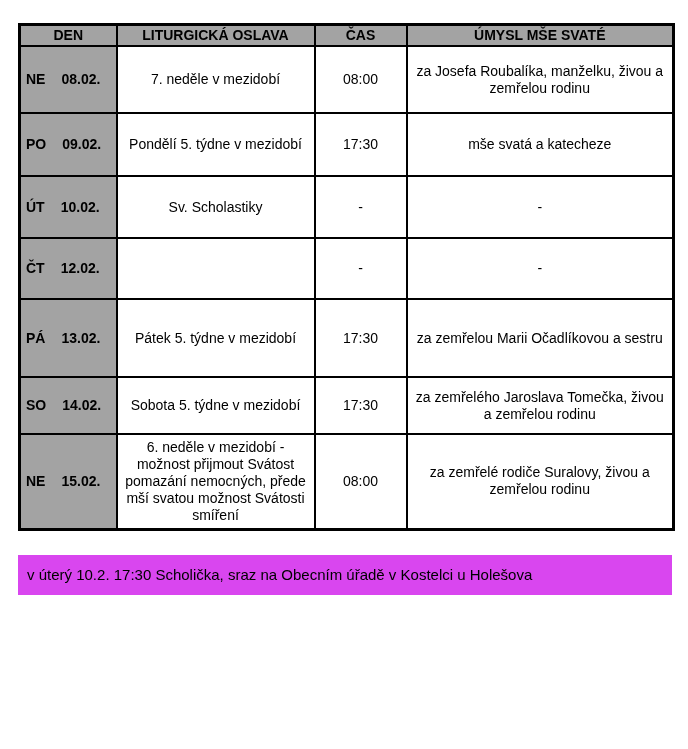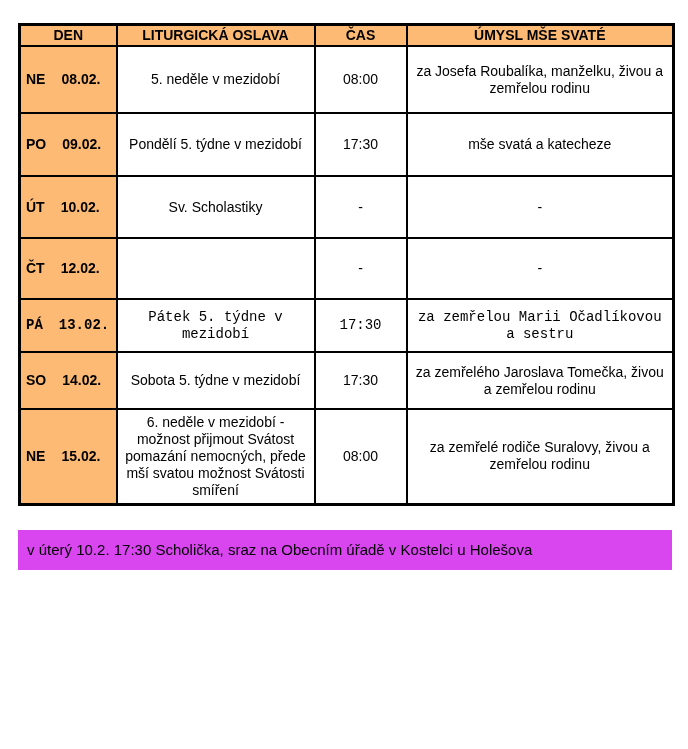--- a/index.html
+++ b/index.html
@@ -28,21 +28,21 @@
     font-size: 14px;
     line-height: 17px;
     vertical-align: middle;
     overflow: hidden;
   }
   .col-day   { width: 97px;  }
   .col-cel   { width: 198px; }
   .col-time  { width: 92px;  }
   .col-int   { width: 267px; }
 
-  .shade { background: #fdba74; }
+  .shade { background: #a3a3a3; }
 
   thead th {
     font-weight: bold;
     text-align: center;
     height: 21px;
     padding: 1px 2px;
   }
   td.day-cell {
     font-weight: bold;
     text-align: left;
@@ -55,21 +55,21 @@
     padding: 2px 7px;
   }
   td.time-cell { text-align: center; padding: 2px 0; }
   td.int-cell  { text-align: center; padding: 2px 5px; }
 
   tr.r0 { height: 67px; }
   tr.r1 { height: 63px; }
   tr.r2 { height: 62px; }
   tr.r3 { height: 62px; }
   tr.r4 { height: 61px; }
-  tr.r5 { height: 53px; font-family: Liberation Mono, monospace; }
+  tr.r5 { height: 78px; }
   tr.r6 { height: 57px; }
   tr.r7 { height: 95px; }
 
   .footer-note {
     width: 654px;
     margin: 24px 0 0 18px;
     height: 40px;
     background: #d946ef;
     display: flex;
     align-items: center;
@@ -94,21 +94,21 @@
       <tr>
         <th class="shade">DEN</th>
         <th class="shade">LITURGICKÁ OSLAVA</th>
         <th class="shade">ČAS</th>
         <th class="shade">ÚMYSL MŠE SVATÉ</th>
       </tr>
     </thead>
     <tbody>
       <tr class="r0">
         <td class="day-cell shade"><span class="day-abbr">NE</span><span>08.02.</span></td>
-        <td class="cel-cell">5. neděle v mezidobí</td>
+        <td class="cel-cell">7. neděle v mezidobí</td>
         <td class="time-cell">08:00</td>
         <td class="int-cell">za Josefa Roubalíka, manželku, živou a zemřelou rodinu</td>
       </tr>
       <tr class="r1">
         <td class="day-cell shade"><span class="day-abbr">PO</span><span>09.02.</span></td>
         <td class="cel-cell">Pondělí 5. týdne v mezidobí</td>
         <td class="time-cell">17:30</td>
         <td class="int-cell">mše svatá a katecheze</td>
       </tr>
       <tr class="r2">

